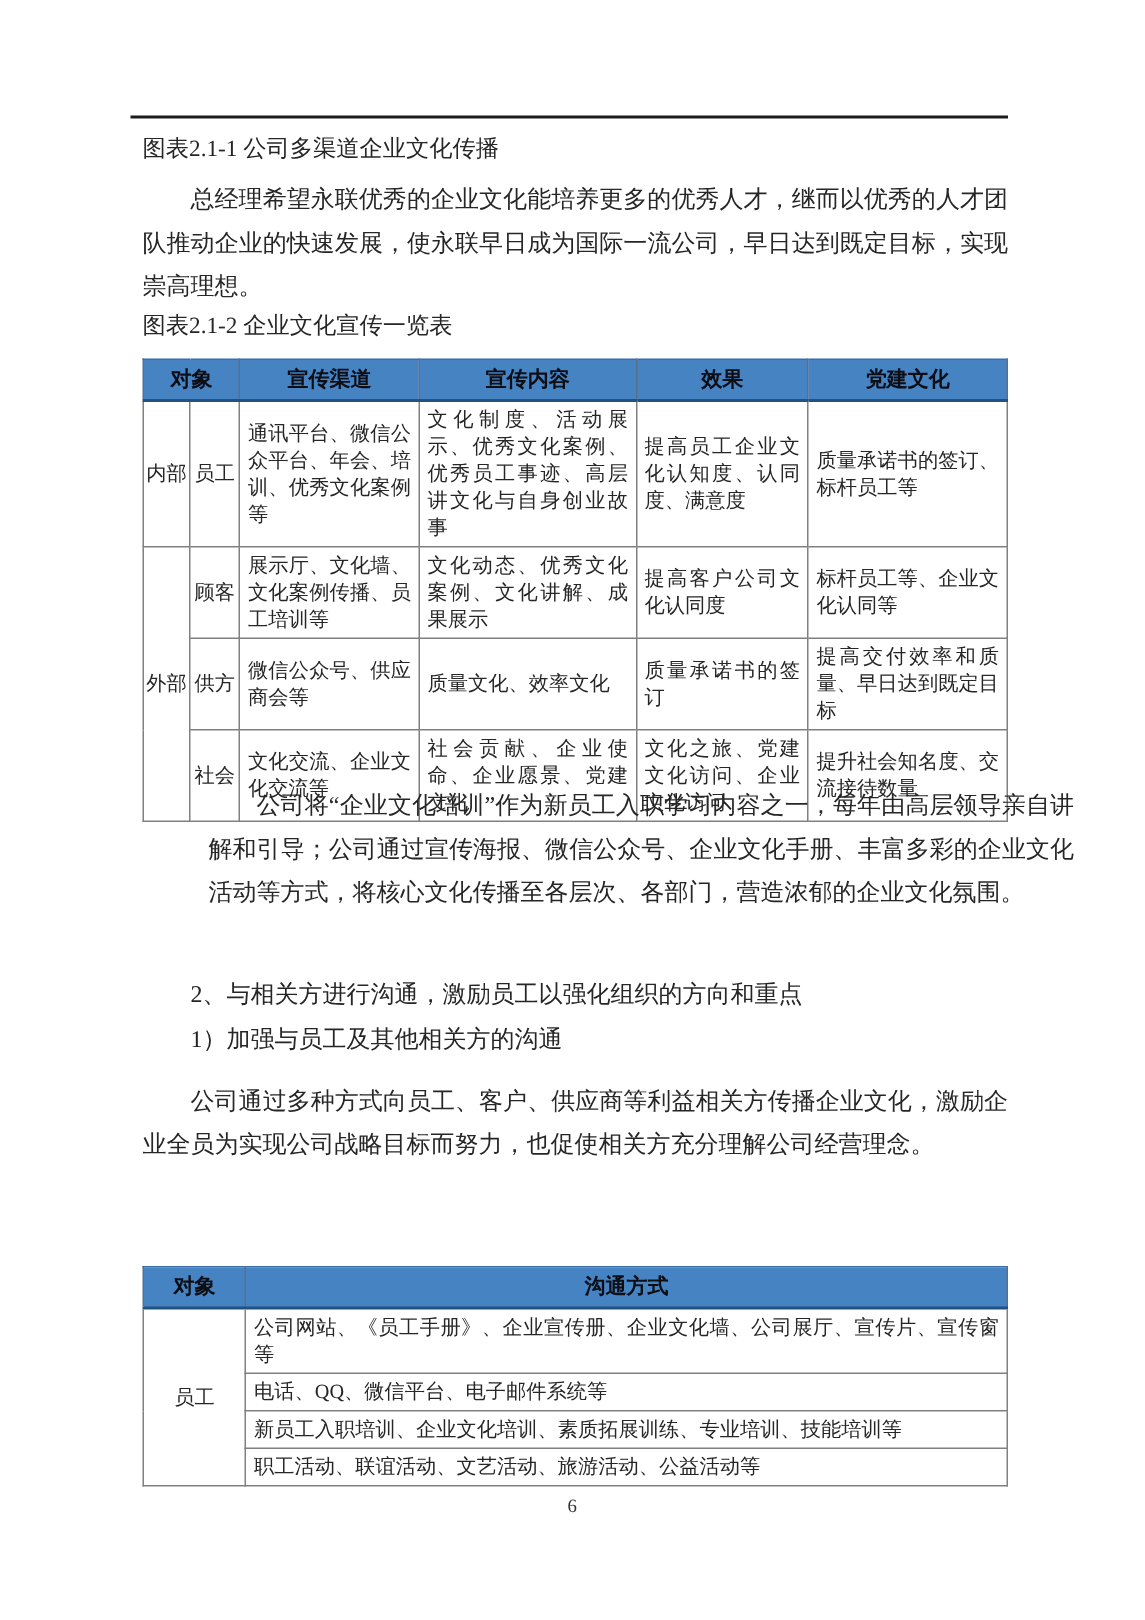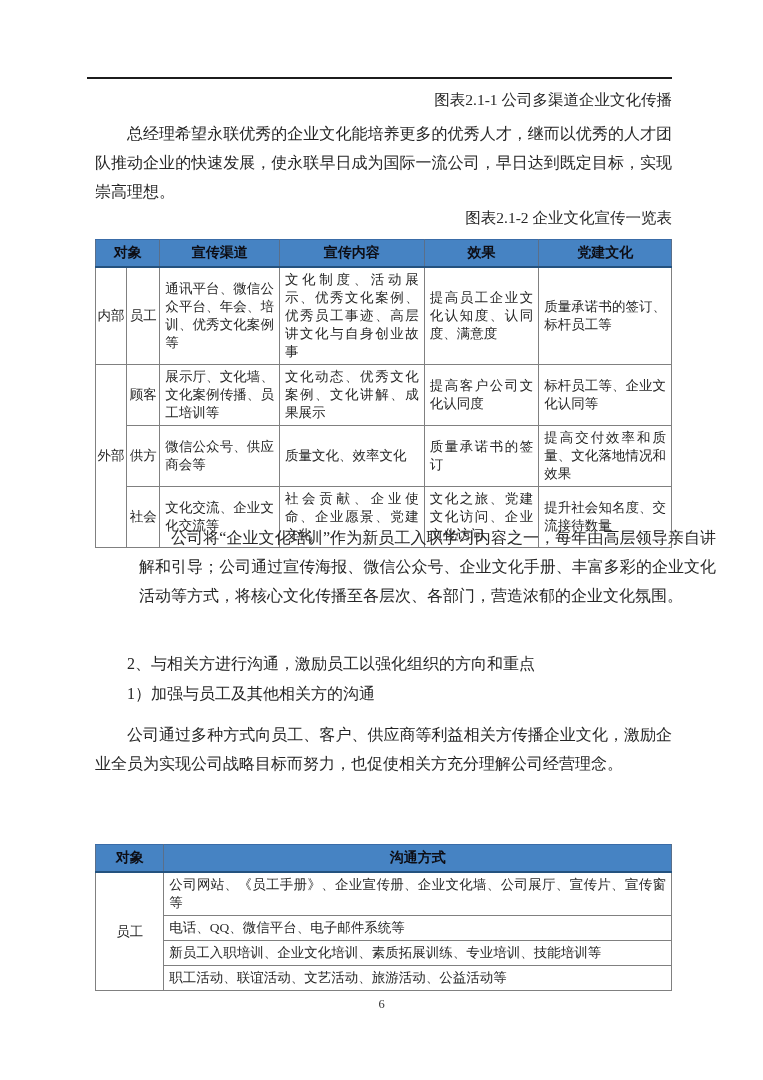--- a/index.html
+++ b/index.html
@@ -12,21 +12,21 @@
     overflow:hidden;
   }
   .content { position:absolute; left:95px; top:0; width:577px; }
   .block { position:absolute; left:0; width:577px; }
 
   .top-rule {
     position:absolute; left:-8px; top:77px; width:585px;
     border:none; border-top:2px solid #1c1c1c; margin:0;
   }
   .caption {
-    text-align:right; font-size:15.5px; line-height:20px; margin:0;font-family:Liberation Serif, serif;
+    text-align:left; font-size:15.5px; line-height:20px; margin:0;font-family:Liberation Serif, serif;
   }
   .caption.small { font-size:13px; line-height:18px; }
   .body-para {
     font-size:16px; line-height:29px; text-indent:2em;
     text-align:justify; margin:0;
   }
   table {
     border-collapse:collapse; table-layout:fixed; width:573px;
     left:3px;
   }
@@ -99,21 +99,21 @@
           <td>展示厅、文化墙、文化案例传播、员工培训等</td>
           <td>文化动态、优秀文化案例、文化讲解、成果展示</td>
           <td>提高客户公司文化认同度</td>
           <td>标杆员工等、企业文化认同等</td>
         </tr>
         <tr>
           <td class="vert">供方</td>
           <td>微信公众号、供应商会等</td>
           <td>质量文化、效率文化</td>
           <td>质量承诺书的签订</td>
-          <td>提高交付效率和质量、文化落地情况和效果</td>
+          <td>提高交付效率和质量、早日达到既定目标</td>
         </tr>
         <tr>
           <td class="vert">社会</td>
           <td>文化交流、企业文化交流等</td>
           <td>社会贡献、企业使命、企业愿景、党建文化</td>
           <td>文化之旅、党建文化访问、企业文化访问</td>
           <td>提升社会知名度、交流接待数量</td>
         </tr>
       </tbody>
     </table>

